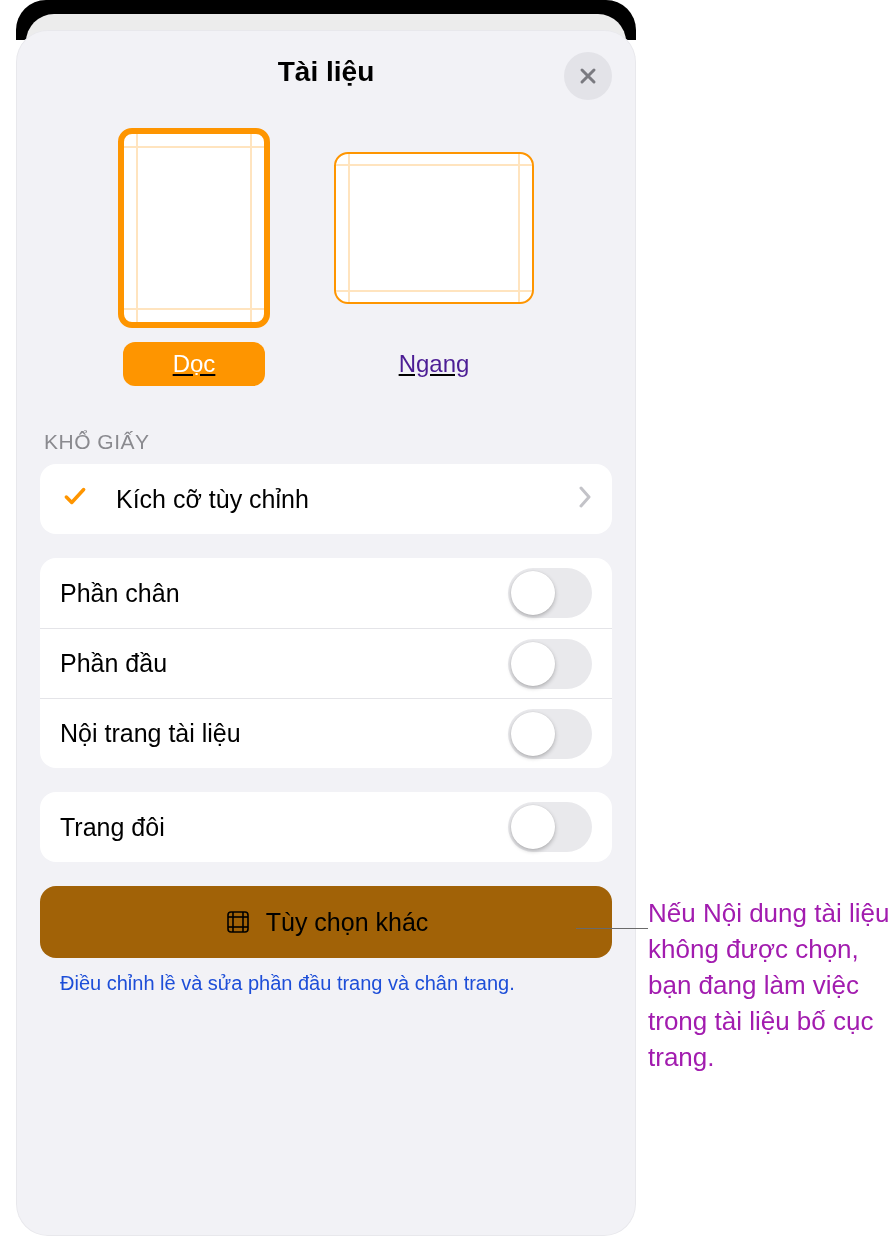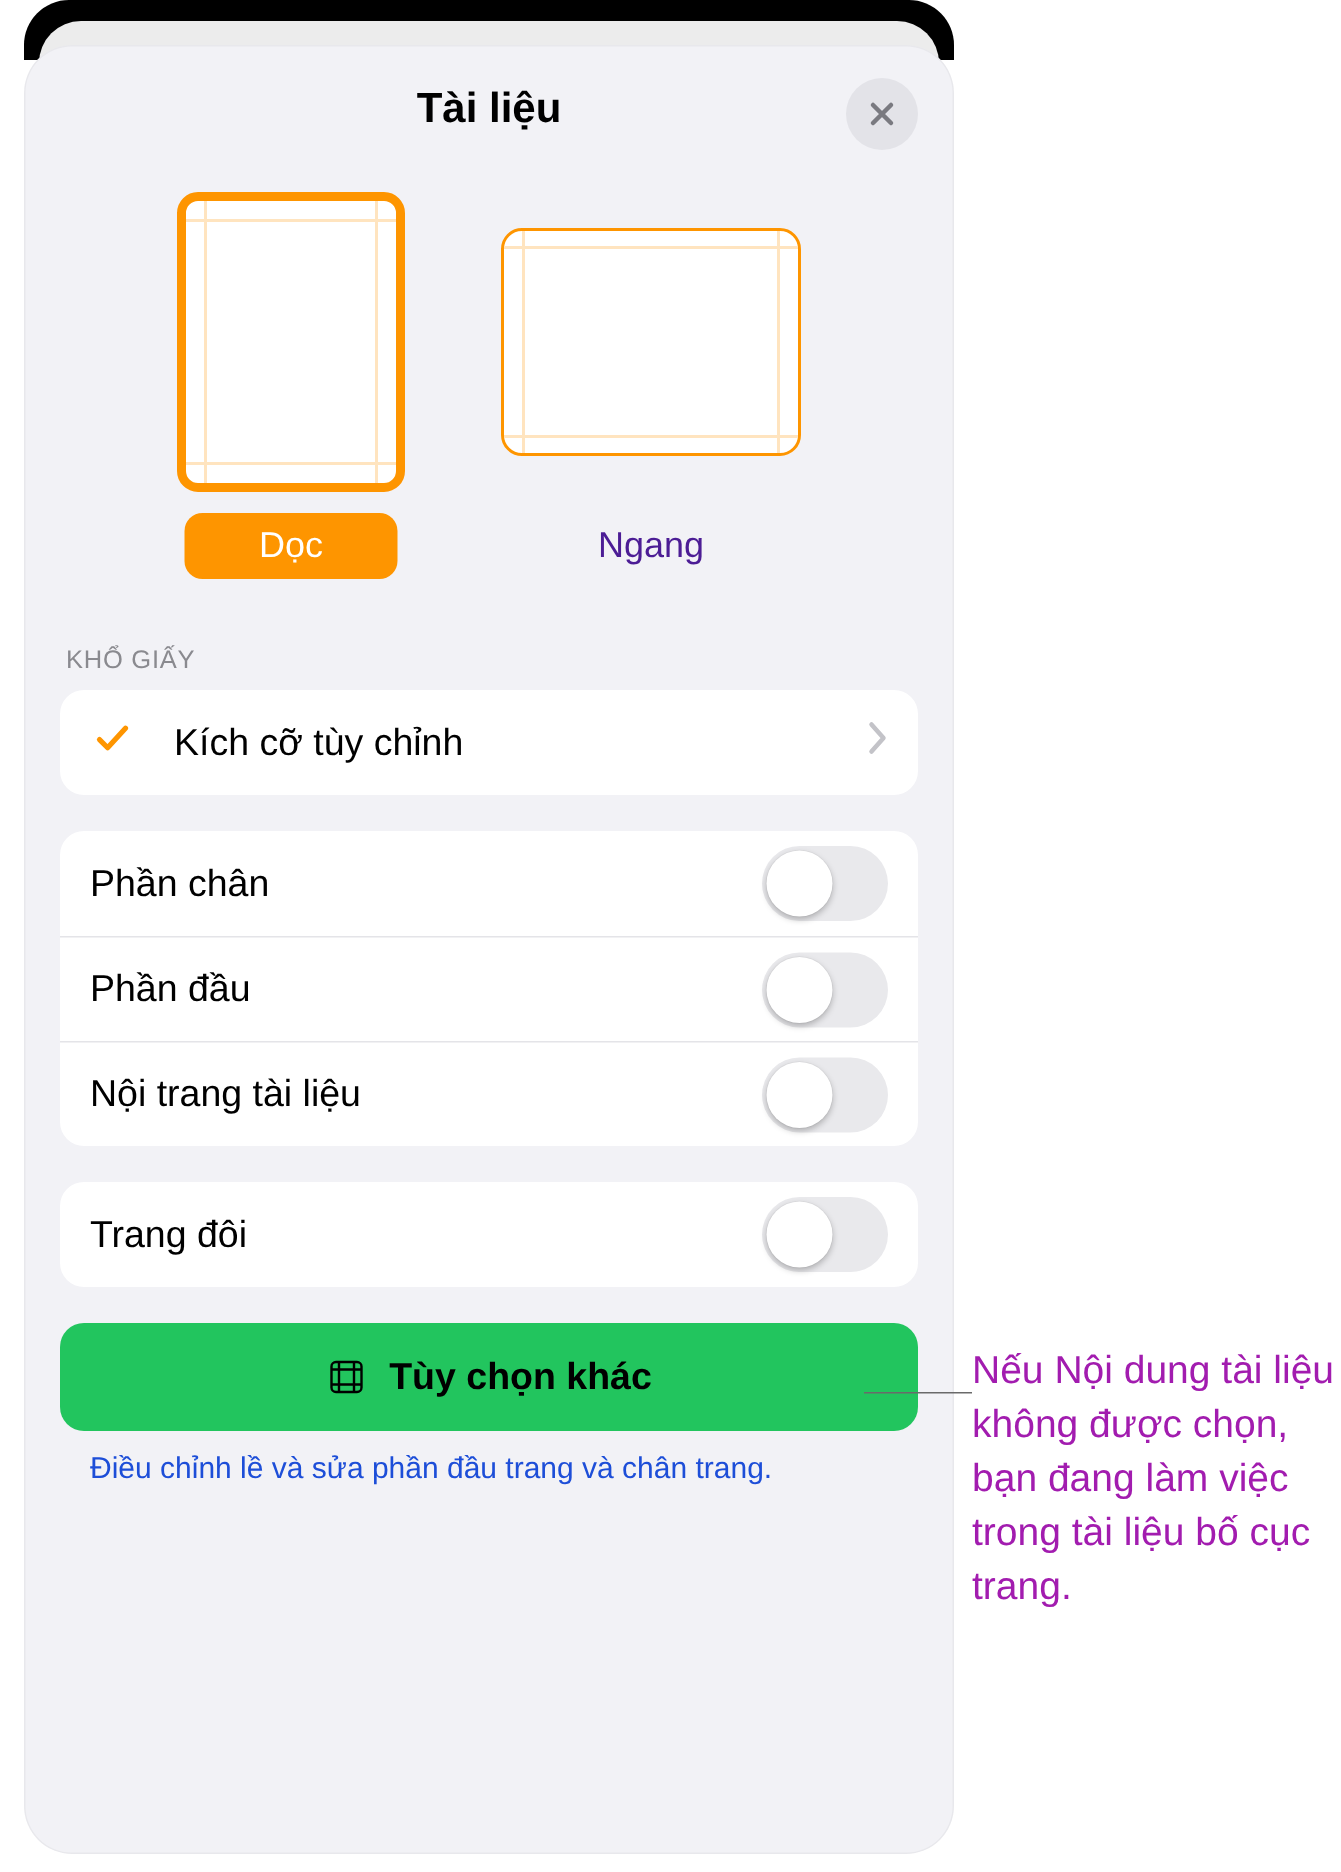--- a/index.html
+++ b/index.html
@@ -6,49 +6,49 @@
   html, body { width: 894px; height: 1248px; font-family: -apple-system, "Helvetica Neue", Helvetica, Arial, sans-serif; background: #fff; overflow: hidden; }
   .stage { position: relative; width: 894px; height: 1248px; }
   .top-black { position: absolute; left: 16px; right: 258px; top: 0; height: 40px; background: #000; border-top-left-radius: 30px; border-top-right-radius: 30px; }
   .sheet-back { position: absolute; left: 26px; right: 268px; top: 14px; height: 40px; background: #ececec; border-top-left-radius: 28px; border-top-right-radius: 28px; }
   .sheet { position: absolute; left: 16px; top: 30px; right: 258px; bottom: 12px; background: #f2f2f6; border-radius: 32px; box-shadow: inset 0 0 0 1px rgba(0,0,0,.04); padding: 24px 24px 20px; overflow: hidden; }
   .header { position: relative; height: 60px; }
   .title { text-align: center; font-size: 28px; font-weight: 600; color: #000; padding-top: 2px; }
   .close { position: absolute; right: 0; top: -2px; width: 48px; height: 48px; border-radius: 50%; background: #e3e3e8; display: flex; align-items: center; justify-content: center; cursor: pointer; }
   .close svg { width: 20px; height: 20px; stroke: #7a7a80; stroke-width: 3; stroke-linecap: round; }
   .orient-row { display: flex; justify-content: center; gap: 64px; margin-top: 14px; }
-  .orient { display: flex; flex-direction: column; align-items: center; }
+  .orient { display: flex; flex-direction: column; align-items: center; text-decoration: underline; }
   .thumb { position: relative; background: #fff; border-radius: 14px; cursor: pointer; }
   .thumb.portrait { width: 152px; height: 200px; border: 6px solid #fe9500; }
   .thumb.landscape { width: 200px; height: 152px; border: 2px solid #fe9500; margin-top: 24px; margin-bottom: 24px; }
   .thumb .h1, .thumb .h2, .thumb .v1, .thumb .v2 { position: absolute; background: #ffe4bf; }
   .thumb.portrait .h1 { left:0; right:0; top:12px; height:2px; }
   .thumb.portrait .h2 { left:0; right:0; bottom:12px; height:2px; }
   .thumb.portrait .v1 { top:0; bottom:0; left:12px; width:2px; }
   .thumb.portrait .v2 { top:0; bottom:0; right:12px; width:2px; }
   .thumb.landscape .h1 { left:0; right:0; top:10px; height:2px; }
   .thumb.landscape .h2 { left:0; right:0; bottom:10px; height:2px; }
   .thumb.landscape .v1 { top:0; bottom:0; left:12px; width:2px; }
   .thumb.landscape .v2 { top:0; bottom:0; right:12px; width:2px; }
   .pill { margin-top: 14px; width: 142px; height: 44px; border-radius: 12px; display: flex; align-items: center; justify-content: center; font-size: 24px; font-weight: 400; cursor: pointer; }
   .pill.sel { background: #fe9500; color: #fff; }
   .pill.unsel { background: transparent; color: #4c1d95; }
-  .section-label { font-size: 17px; color: #8a8a8f; letter-spacing: 0.5px; margin: 44px 4px 10px; text-transform: uppercase; }
+  .section-label { font-size: 21px; color: #8a8a8f; letter-spacing: 0.5px; margin: 44px 4px 10px; text-transform: uppercase; }
   .group { background: #fff; border-radius: 16px; overflow: hidden; }
   .row { position: relative; min-height: 70px; display: flex; align-items: center; padding: 0 20px 0 76px; font-size: 25px; color: #000; cursor: pointer; }
   .row + .row { border-top: 1px solid #e4e4e8; }
   .row .check { position: absolute; left: 22px; width: 30px; color: #fe9500; }
   .row .check svg { width: 26px; height: 26px; stroke: #fe9500; stroke-width: 3.2; fill: none; stroke-linecap: round; stroke-linejoin: round; }
   .row .chev { margin-left: auto; color: #c6c6cb; }
   .row .chev svg { width: 14px; height: 22px; stroke: #c3c3c8; stroke-width: 3; fill: none; stroke-linecap: round; stroke-linejoin: round; }
   .group.toggles .row { padding-left: 20px; }
   .toggle { margin-left: auto; width: 84px; height: 50px; border-radius: 25px; background: #e9e9ec; position: relative; }
   .toggle .knob { position: absolute; top: 3px; left: 3px; width: 44px; height: 44px; border-radius: 50%; background: #fff; box-shadow: 0 2px 4px rgba(0,0,0,.25), 0 0 0 0.5px rgba(0,0,0,.04); }
   .group + .group { margin-top: 24px; }
-  .more-btn { background: #22c55e; border-radius: 16px; height: 72px; display: flex; align-items: center; justify-content: center; gap: 14px; font-size: 25px; color: #000; margin-top: 24px; cursor: pointer; font-weight: bold; }
+  .more-btn { background: #a16207; border-radius: 16px; height: 72px; display: flex; align-items: center; justify-content: center; gap: 14px; font-size: 25px; color: #000; margin-top: 24px; cursor: pointer; }
   .more-btn svg { width: 28px; height: 28px; stroke: #000; stroke-width: 1.6; fill: none; }
   .footer-note { font-size: 20px; color: #1d4ed8; margin: 14px 20px 0; }
   .callout { position: absolute; left: 648px; right: 2px; top: 896px; font-size: 26px; line-height: 1.38; color: #a21caf; }
   .callout-line { position: absolute; left: 576px; top: 928px; width: 72px; height: 0; border-top: 1.5px solid #6a6a6a; }
 </style>
 </head>
 <body>
 
 <div class="stage">
   <div class="top-black"></div>

